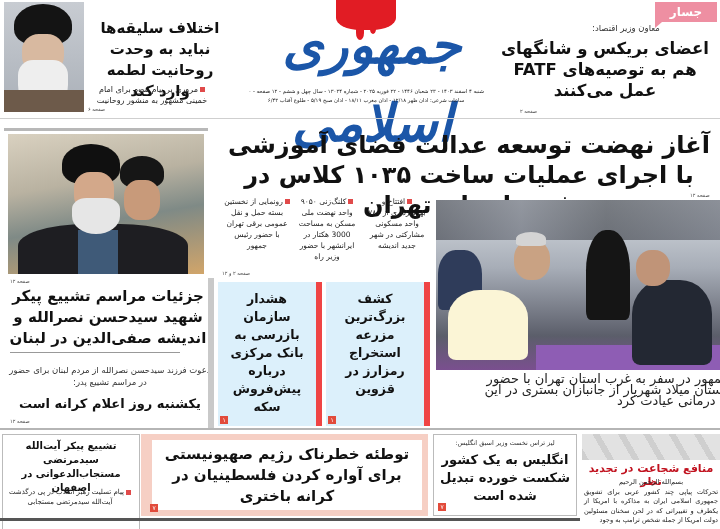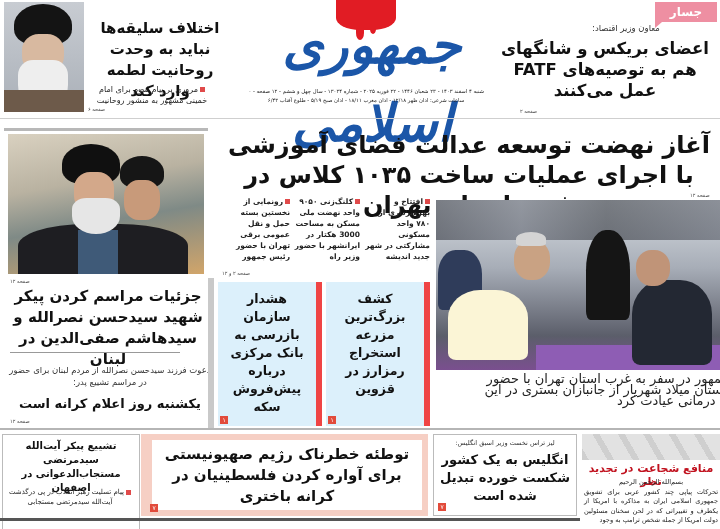--- a/index.html
+++ b/index.html
@@ -57,21 +57,21 @@
 
     .nasrallah-headline { left: 6px; top: 286px; width: 204px; font-size: 15px; font-weight: bold; line-height: 21px; text-align: center; }
     .nasrallah-divider { left: 10px; top: 352px; width: 170px; height: 1px; background: #999; }
     .nasrallah-sub { left: 8px; top: 364px; width: 204px; font-size: 8.5px; line-height: 12px; text-align: center; color: #333; }
     .nasrallah-bold { left: 8px; top: 396px; width: 204px; font-size: 13px; font-weight: bold; text-align: center; }
     .nasrallah-page2 { left: 10px; top: 418px; }
     .left-col-bar { left: 208px; top: 278px; width: 6px; height: 150px; background: #c9c9c9; }
 
     
     .bullets-wrap { left: 222px; top: 196px; width: 210px; height: 80px; }
-    .bullet-col { position: absolute; top: 0; width: 66px; font-size: 7.5px; line-height: 11px; text-align: right; font-weight: bold; color: #222; }
+    .bullet-col { position: absolute; top: 0; width: 66px; font-size: 7.5px; line-height: 11px; text-align: center; font-weight: normal; color: #222; }
     .bullets-page { left: 222px; top: 270px; }
 
     
     .bluebox { top: 282px; width: 104px; height: 144px; background: #dcf0fb; border-right: 6px solid #ef4444; }
     .bluebox-text { position: absolute; left: 4px; right: 4px; top: 8px; font-size: 12.5px; font-weight: bold; line-height: 18px; text-align: center; }
 
     
     .main-photo { left: 436px; top: 200px; width: 284px; height: 170px; background: linear-gradient(180deg, #d8dde2 0%, #a7adb7 40%, #5b5e6a 80%, #7a4f8f 100%); overflow: hidden; }
     .mp-man1 { position: absolute; left: 12px; top: 90px; width: 80px; height: 70px; background: #fbf5d6; border-radius: 40% 40% 10% 10%; }
     .mp-head1 { position: absolute; left: 78px; top: 40px; width: 36px; height: 40px; background: #c9a283; border-radius: 45%; }
@@ -151,21 +151,21 @@
 <div class="abs nasrallah-photo">
   <div class="np-robe"></div>
   <div class="np-shirt"></div>
   <div class="np-turban2"></div>
   <div class="np-face2"></div>
   <div class="np-turban1"></div>
   <div class="np-face1"></div>
   <div class="np-beard1"></div>
 </div>
 <div class="abs page-ref nasrallah-page">صفحه ۱۲</div>
-<div class="abs nasrallah-headline">جزئیات مراسم کردن پیکر شهید سیدحسن نصرالله و سیدهاشم صفی‌الدین در لبنان</div>
+<div class="abs nasrallah-headline">جزئیات مراسم تشییع پیکر شهید سیدحسن نصرالله و اندیشه صفی‌الدین در لبنان</div>
 <div class="abs nasrallah-divider"></div>
 <div class="abs nasrallah-sub">دعوت فرزند سیدحسن نصرالله از مردم لبنان برای حضور در مراسم تشییع پدر:</div>
 <div class="abs nasrallah-bold">یکشنبه روز اعلام کرانه است</div>
 <div class="abs page-ref nasrallah-page2">صفحه ۱۲</div>
 <div class="abs left-col-bar"></div>
 
 <div class="abs bullets-wrap">
   <div class="bullet-col" style="right:2px;">
     <span class="bullet-sq"></span><span>افتتاح و بهره‌برداری از ۷۸۰ واحد مسکونی مشارکتی در شهر جدید اندیشه</span>
   </div>

